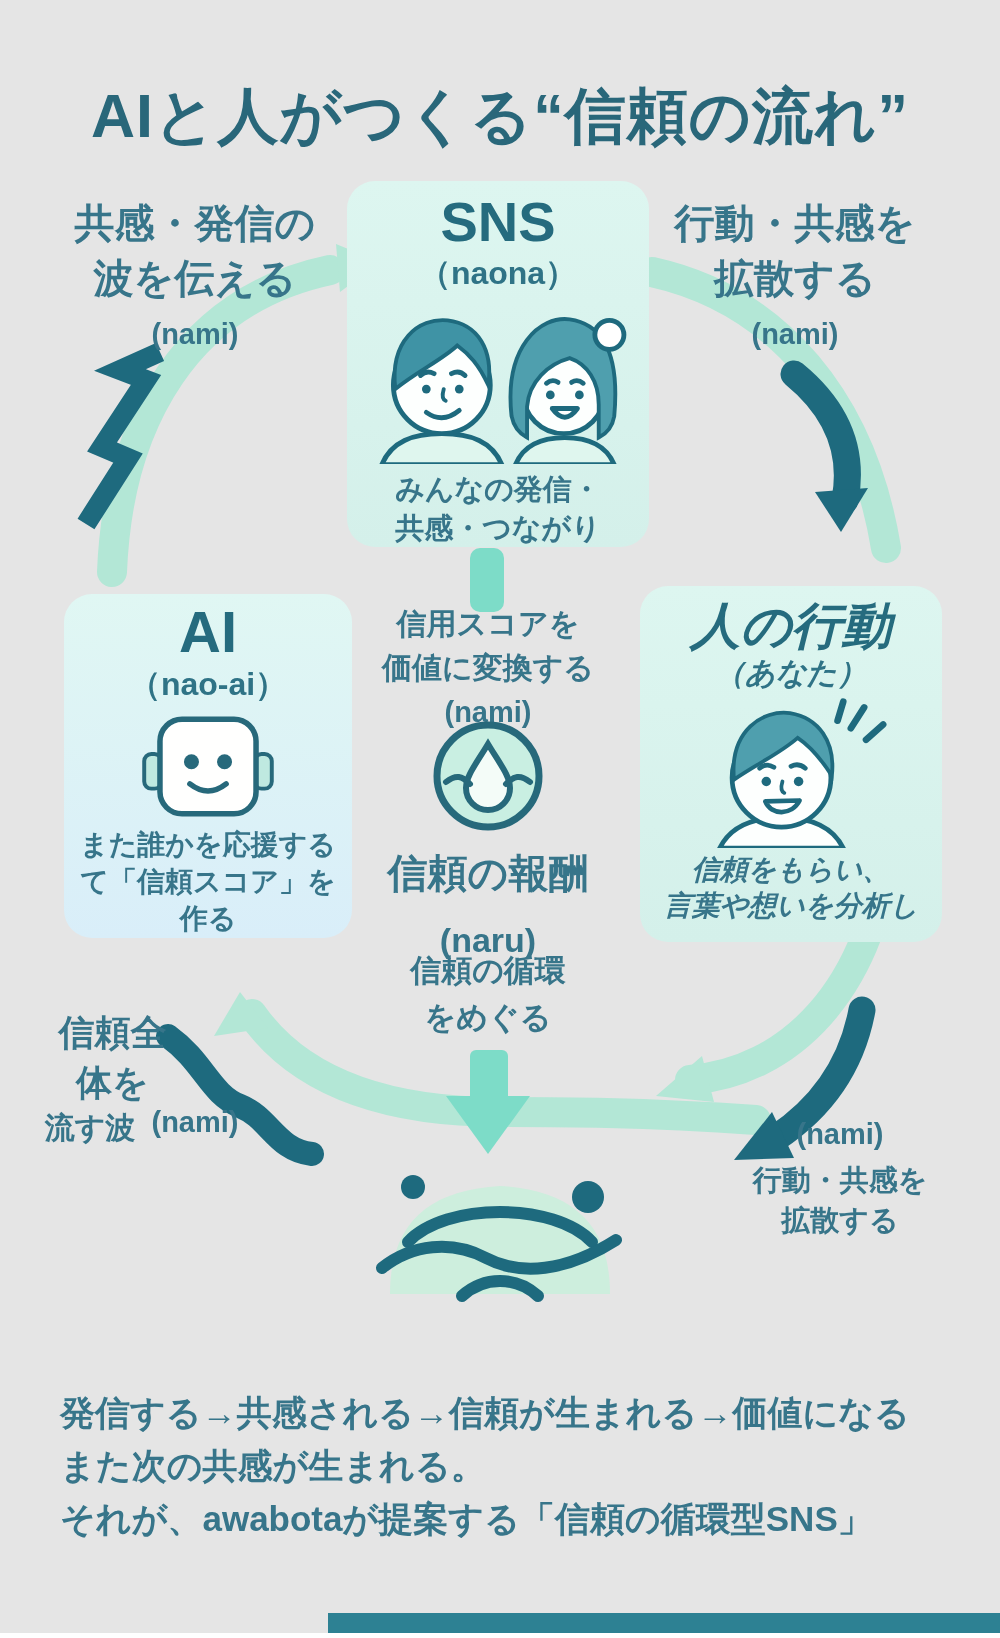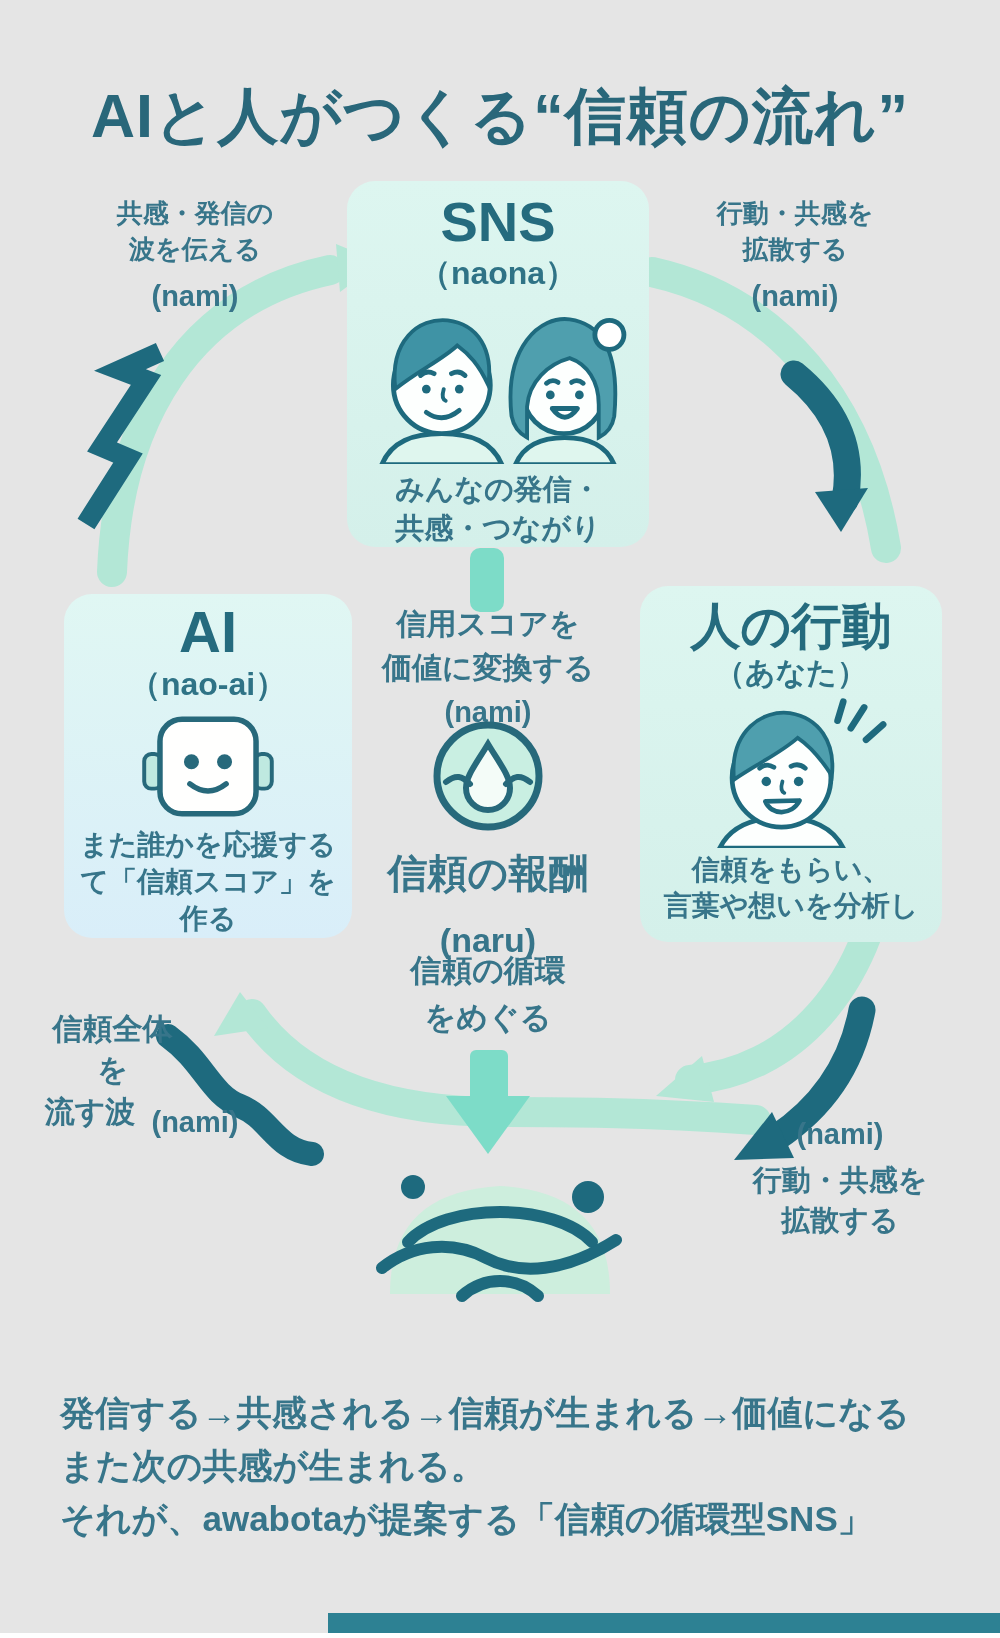--- a/index.html
+++ b/index.html
@@ -7,21 +7,21 @@
     position:relative;width:1000px;height:1633px;overflow:hidden;background:#e5e5e5;
     font-family:"Liberation Sans","DejaVu Sans",sans-serif;
   }
   .abs{position:absolute;}
   #bg-art{position:absolute;left:0;top:0;width:1000px;height:1638px;}
   .title{
     left:0;top:76px;width:1000px;text-align:center;
     font-size:61px;font-weight:800;letter-spacing:1px;color:#29677a;
   }
   .lbl{position:absolute;text-align:center;font-weight:700;color:#37758a;line-height:1.38;}
-  .lbl .ln{font-size:26px;}
+  .lbl .ln{font-size:40px;}
   .lbl .nami{font-size:29px;font-weight:600;margin-top:8px;}
   .card{
     position:absolute;border-radius:28px;display:flex;flex-direction:column;
     align-items:center;text-align:center;
     background:linear-gradient(180deg,#ddf6f0 0%,#d4f0ea 100%);
   }
   .card.ai-grad{background:linear-gradient(180deg,#e0f7f3 0%,#d9eef9 100%);}
   .card .c-title{font-weight:800;color:#256b7e;line-height:1.05;}
   .card .c-sub{font-weight:700;color:#2f7386;}
   .card .c-cap{font-weight:700;color:#37758a;line-height:1.32;}
@@ -83,21 +83,21 @@
     <div class="ln">共感・発信の</div>
     <div class="ln">波を伝える</div>
     <div class="nami">(nami)</div>
   </div>
   <div class="lbl" style="left:655px;top:196px;width:280px;">
     <div class="ln">行動・共感を</div>
     <div class="ln">拡散する</div>
     <div class="nami">(nami)</div>
   </div>
   <div class="lbl" style="left:0px;top:1008px;width:180px;">
-    <div class="ln" style="font-size:30px;padding-left:45px;">信頼全体を</div>
+    <div class="ln" style="font-size:36px;padding-left:45px;">信頼全体を</div>
     <div class="ln" style="font-size:30px;">流す波</div>
   </div>
   <div class="lbl" style="left:115px;top:1102px;width:160px;">
     <div class="nami" style="margin-top:0;">(nami)</div>
   </div>
   <div class="lbl" style="left:735px;top:1114px;width:210px;">
     <div class="nami" style="margin-top:0;">(nami)</div>
     <div class="ln" style="font-size:29px;margin-top:6px;">行動・共感を</div>
     <div class="ln" style="font-size:29px;">拡散する</div>
   </div>
@@ -150,21 +150,21 @@
         <circle cx="106" cy="62" r="9.5" fill="#27697b"></circle>
       <path d="M 62 90 Q 85 108 108 90" stroke="#27697b" stroke-width="7" stroke-linecap="round" fill="none"></path>
     </svg>
     <div class="c-cap" style="font-size:28px;margin-top:4px;">
       <div>また誰かを応援する</div>
       <div>て「信頼スコア」を</div>
       <div>作る</div>
     </div>
   </div>
 
-  <div class="card" style="left:640px;top:586px;width:302px;height:356px;">
+  <div class="card" style="left:640px;top:586px;width:302px;height:356px;font-style:italic;">
     <div class="c-title" style="font-size:50px;margin-top:14px;">人の行動</div>
     <div class="c-sub" style="font-size:30px;">（あなた）</div>
     <svg width="212" height="152" viewBox="0 0 210 160" style="margin-top:2px;">
       <g stroke="#1e6a7e" stroke-width="7" stroke-linecap="round">
         <line x1="168" y1="34" x2="182" y2="12"></line>
           <line x1="184" y1="46" x2="202" y2="30"></line>
           <line x1="154" y1="26" x2="160" y2="6"></line>
       </g>
       <path d="M 30 160 C 42 136 66 128 95 128 C 124 128 148 136 160 160 Z" fill="#fdfffe" stroke="#1e6a7e" stroke-width="5"></path>
       <circle cx="95" cy="86" r="52" fill="#fdfffe" stroke="#1e6a7e" stroke-width="5"></circle>

